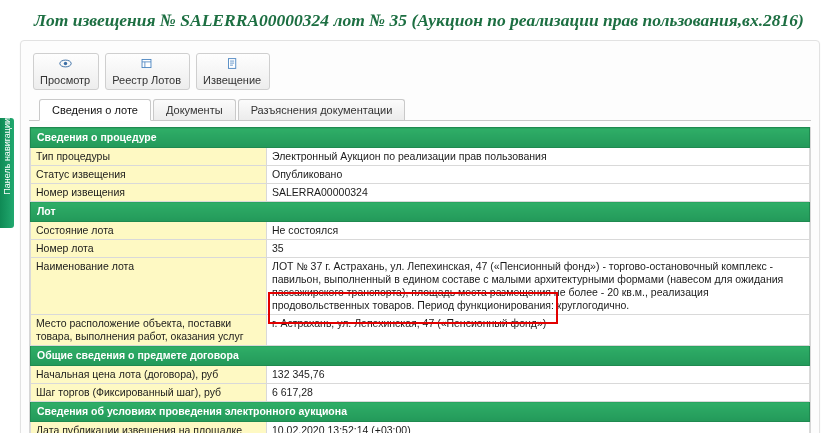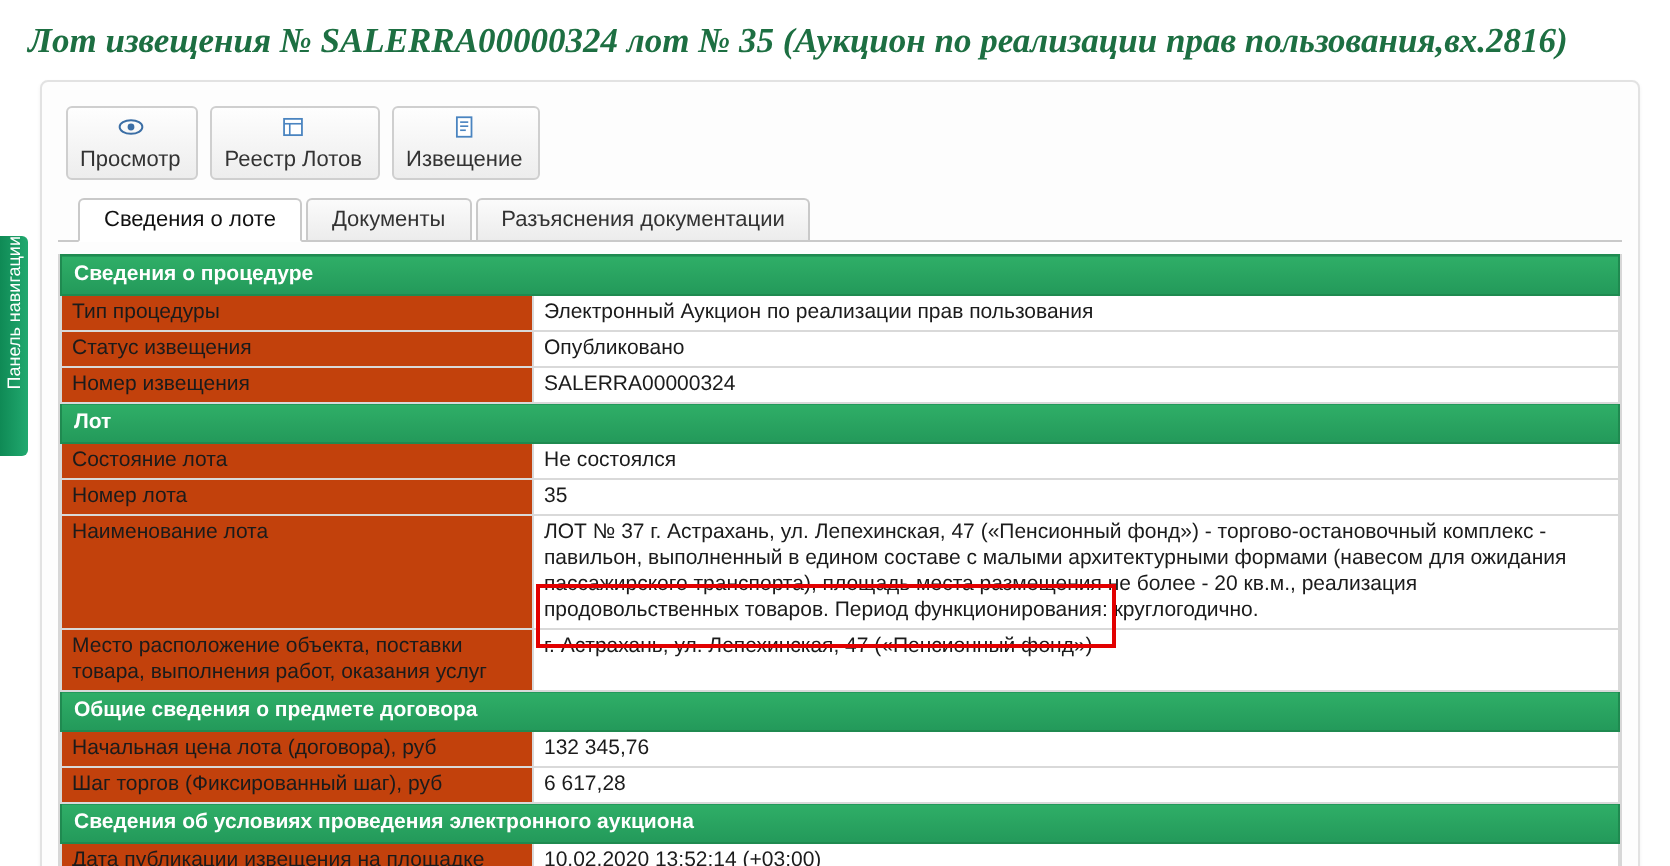--- a/index.html
+++ b/index.html
@@ -20,20 +20,21 @@
   
   .page-title {
     font-family: "Liberation Serif", serif;
     font-style: italic;
     font-weight: bold;
     font-size: 17.5px;
     color: #1d6f42;
     padding: 10px 16px 0 14px;
     letter-spacing: 0px;
     white-space: nowrap;
+    margin-left: 20px;
   }
 
   
   .left-strip {
     position: absolute;
     left: 0;
     top: 118px;
     width: 14px;
     height: 110px;
     background: #169b62;
@@ -138,21 +139,21 @@
   }
   tr.section td {
     background: #2aa661;
     background: linear-gradient(to bottom, #2fae67, #23995a);
     color: #ffffff;
     font-weight: bold;
     font-size: 10.5px;
     border: 1px solid #1f8a50;
     padding: 3px 6px;
   }
-  td.k { width: 236px; background: #c2410c; }
+  td.k { width: 236px; background: #fef9c3; }
   td.v { background: #ffffff; }
 
   
   .highlight-box {
     position: absolute;
     border: 2px solid #e20000;
     pointer-events: none;
     left: 268px;
     top: 292px;
     width: 286px;

